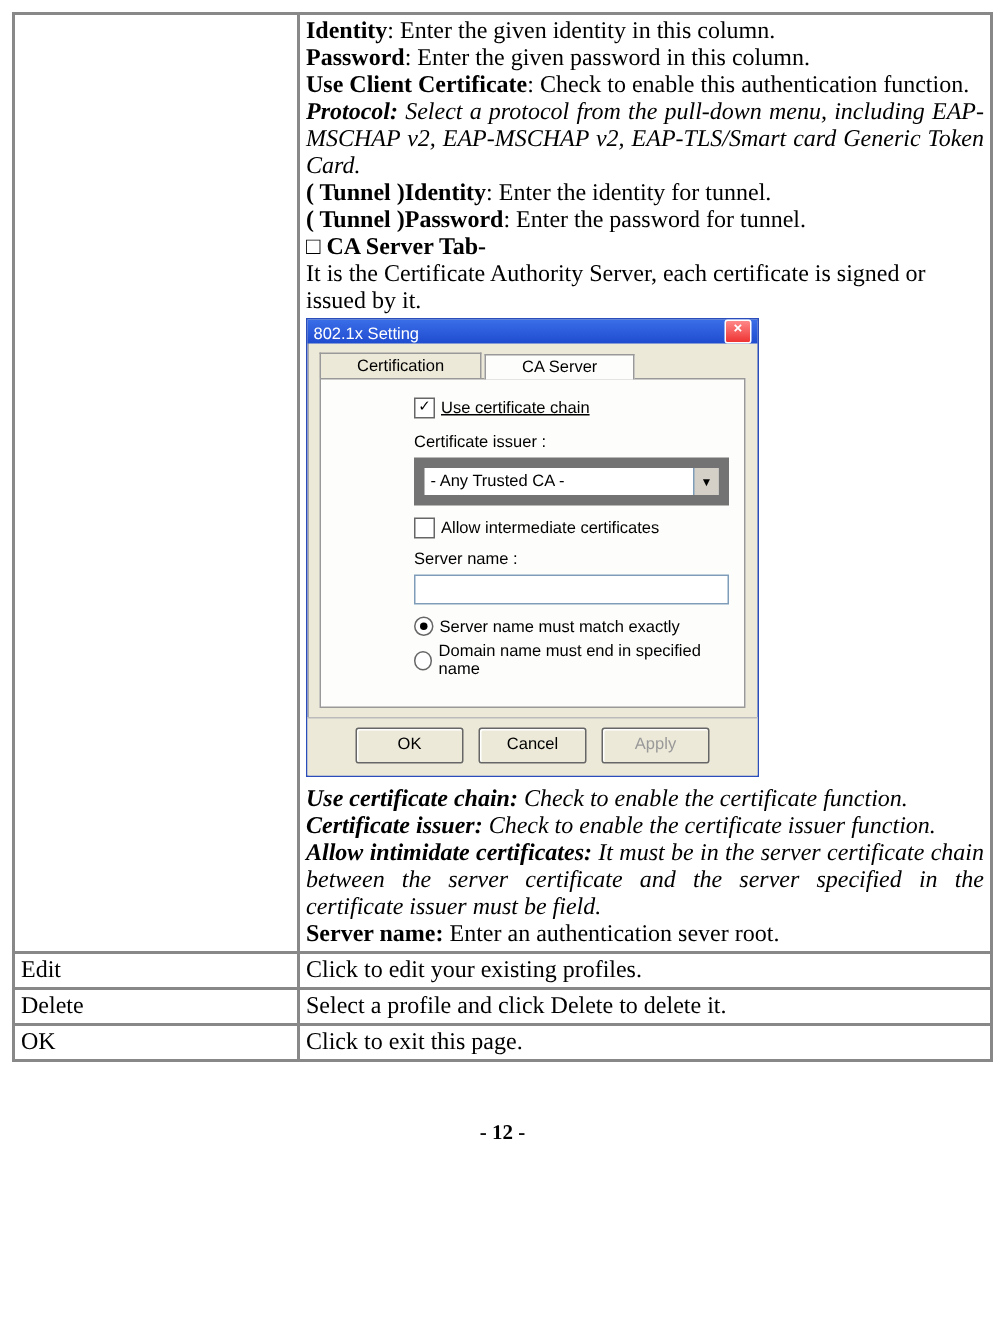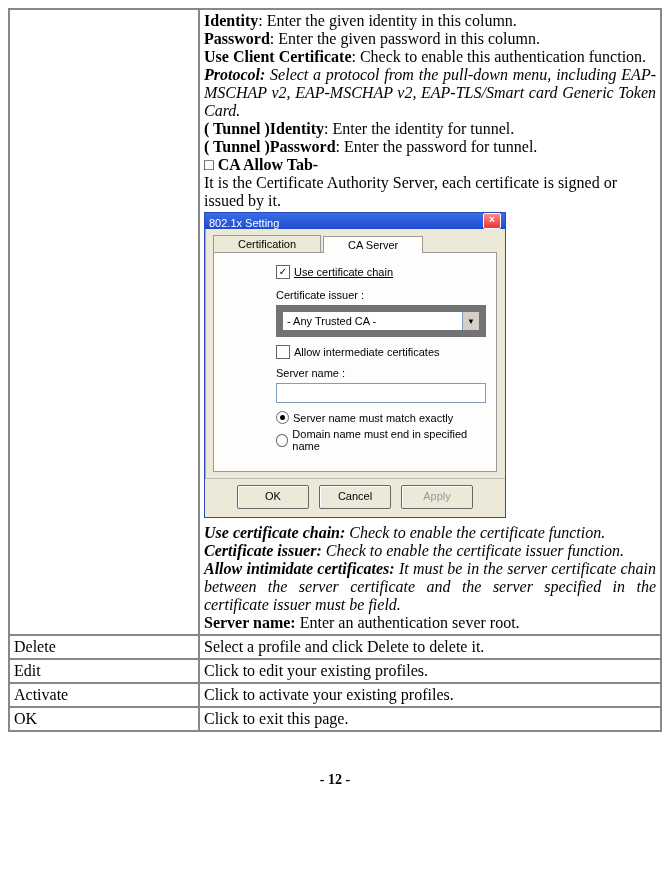--- a/index.html
+++ b/index.html
@@ -181,21 +181,21 @@
   <tbody>
       <tr>
     <td class="left"></td>
     <td>
       <div><span class="b">Identity</span><span>: Enter the given identity in this column.</span></div>
       <div><span class="b">Password</span><span>: Enter the given password in this column.</span></div>
       <div><span class="b">Use Client Certificate</span><span>: Check to enable this authentication function.</span></div>
       <div class="justify"><span class="b">Protocol:</span><span> Select a protocol from the pull-down menu, including EAP-MSCHAP v2, EAP-MSCHAP v2, EAP-TLS/Smart card Generic Token Card.</span></div>
       <div><span class="b">( Tunnel )Identity</span><span>: Enter the identity for tunnel.</span></div>
       <div><span class="b">( Tunnel )Password</span><span>: Enter the password for tunnel.</span></div>
-      <div><span>□</span> <span class="b">CA Allow Tab-</span></div>
+      <div><span>□</span> <span class="b">CA Server Tab-</span></div>
       <div>It is the Certificate Authority Server, each certificate is signed or issued by it.</div>
 
       <div class="dialog">
         <div class="titlebar">
           <span>802.1x Setting</span>
           <span class="closebtn">×</span>
         </div>
         <div class="tabs">
           <div class="tab">Certification</div>
           <div class="tab active">CA Server</div>
@@ -236,30 +236,26 @@
         </div>
       </div>
 
       <div class="justify"><span class="b">Use certificate chain:</span><span> Check to enable the certificate function.</span></div>
       <div class="justify"><span class="b">Certificate issuer:</span><span> Check to enable the certificate issuer function.</span></div>
       <div class="justify"><span class="b">Allow intimidate certificates:</span><span> It must be in the server certificate chain between the server certificate and the server specified in the certificate issuer must be field.</span></div>
       <div><span class="b">Server name:</span><span> Enter an authentication sever root.</span></div>
     </td>
   </tr>
   <tr>
+    <td class="left">Edit</td>
+    <td>Click to edit your existing profiles.</td>
+  </tr>
+  <tr>
     <td class="left">Delete</td>
     <td>Select a profile and click Delete to delete it.</td>
-  </tr>
-  <tr>
-    <td class="left">Edit</td>
-    <td>Click to edit your existing profiles.</td>
-  </tr>
-  <tr>
-    <td class="left">Activate</td>
-    <td>Click to activate your existing profiles.</td>
   </tr>
   <tr>
     <td class="left">OK</td>
     <td>Click to exit this page.</td>
   </tr>
 </tbody>
   </table>
 
 <div class="pagenum">
   <span class="b">- 12 -</span>

